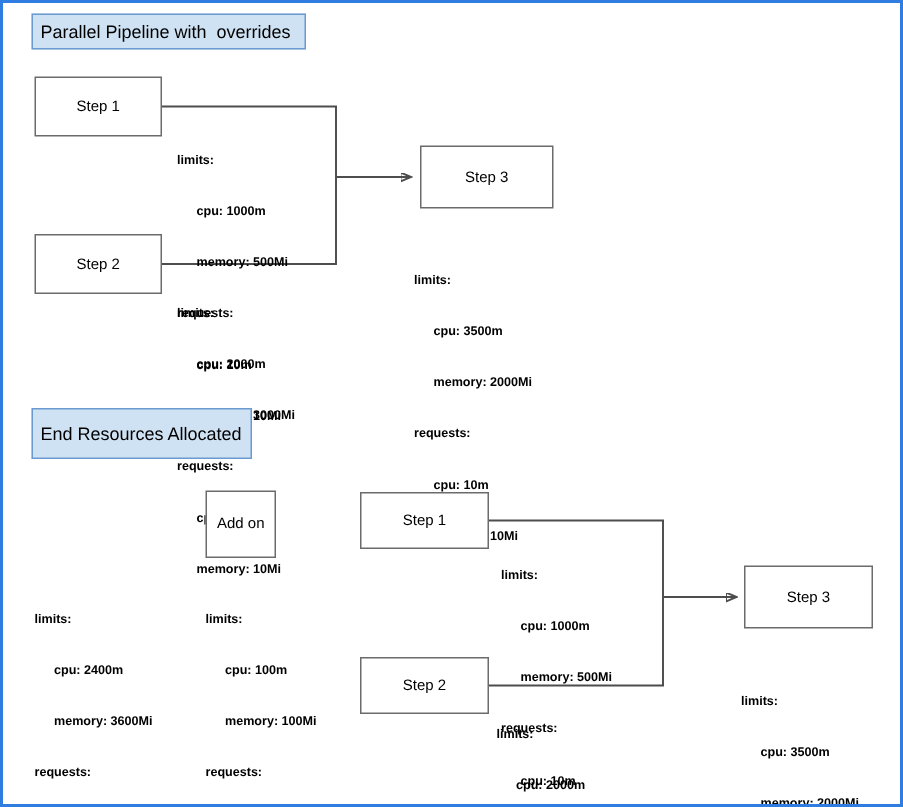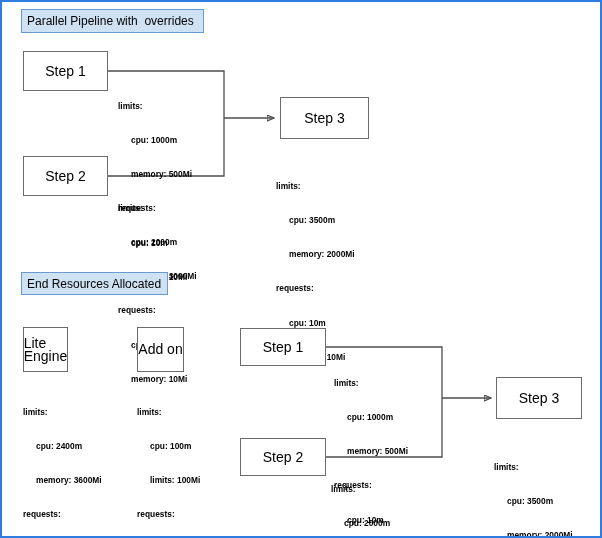--- a/index.html
+++ b/index.html
@@ -39,22 +39,22 @@
 
   
   .node {
     position: absolute;
     background: #ffffff;
     border: 1.3px solid #6b6b6b;
     box-sizing: border-box;
     display: flex;
     align-items: center;
     justify-content: center;
-    text-align: left;
-    font-size: 14px;
+    text-align: center;
+    font-size: 10px;
     color: #000000;
     line-height: 13px;
   }
 
   
   .spec {
     position: absolute;
     font-size: 8.4px;
     line-height: 11.4px;
     color: #000000;
@@ -135,24 +135,22 @@
 
   <div class="spec" style="left:274px; top:156px;">
     <span class="key">limits:</span>
     <span class="ind">cpu: 3500m</span>
     <span class="ind">memory: 2000Mi</span>
     <span class="key">requests:</span>
     <span class="ind">cpu: 10m</span>
     <span class="ind">memory: 10Mi</span>
   </div>
 
-  <div class="section-header" style="left:19px; top:270px; width:147px; height:23px;">End Resources Allocated</div>
-
-  <div class="node" style="left:21px; top:325px; width:45px; height:45px; white-space:pre-line;">Lite
-Engine</div>
+  <div class="section-header" style="left:19px; top:270px; width:147px; height:34px;">End Resources Allocated</div>
+
 
   <div class="node" style="left:135px; top:325px; width:47px; height:45px;">Add on</div>
 
   <div class="node" style="left:238px; top:326px; width:86px; height:38px;">Step 1</div>
 
   <div class="node" style="left:238px; top:436px; width:86px; height:38px;">Step 2</div>
 
   <div class="node" style="left:494px; top:375px; width:86px; height:42px;">Step 3</div>
 
   <div class="spec" style="left:21px; top:382px;">
@@ -160,21 +158,21 @@
     <span class="ind">cpu: 2400m</span>
     <span class="ind">memory: 3600Mi</span>
     <span class="key">requests:</span>
     
     
   </div>
 
   <div class="spec" style="left:135px; top:382px;">
     <span class="key">limits:</span>
     <span class="ind">cpu: 100m</span>
-    <span class="ind">limits: 100Mi</span>
+    <span class="ind">memory: 100Mi</span>
     <span class="key">requests:</span>
     
     
   </div>
 
   <div class="spec" style="left:332px; top:353px;">
     <span class="key">limits:</span>
     <span class="ind">cpu: 1000m</span>
     <span class="ind">memory: 500Mi</span>
     <span class="key">requests:</span>

